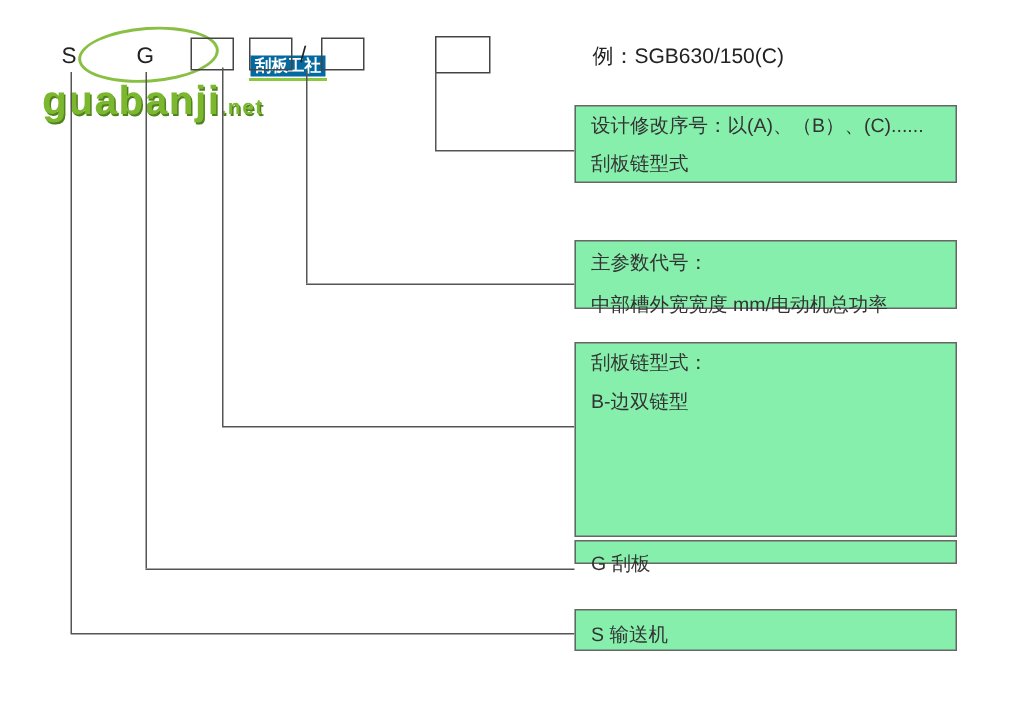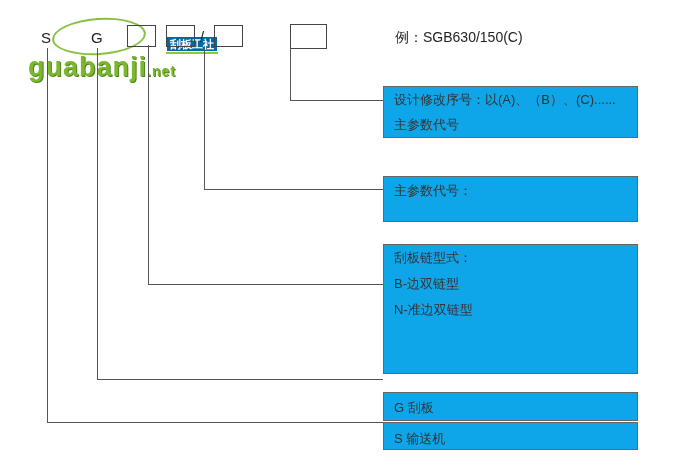--- a/index.html
+++ b/index.html
@@ -76,35 +76,34 @@
 
   
   .line { position: absolute; background: #555555; }
 
   
   .exp {
     position: absolute;
     left: 383px;
     width: 255px;
     border: 1px solid #666666;
-    background: #0ea5e9;
+    background: #86efac;
     font-size: 13px;
     color: #333333;
     box-sizing: border-box;
     padding: 0 10px;
-    margin-top: 16px;
   }
   .exp p { margin: 0; white-space: nowrap; }
   .exp-design     { top: 70px;  height: 52px;  }
   .exp-design p   { line-height: 25px; }
   .exp-mainparam  { top: 160px; height: 46px;  }
   .exp-mainparam p{ line-height: 28px; }
   .exp-chaintype  { top: 228px; height: 130px; }
   .exp-chaintype p{ line-height: 26px; }
-  .exp-g          { top: 376px; height: 29px;  }
+  .exp-g          { top: 360px; height: 16px;  }
   .exp-g p        { line-height: 30px; }
   .exp-s          { top: 406px; height: 28px;  }
   .exp-s p        { line-height: 31px; }
 </style>
 </head>
 <body>
 
 <div class="canvas">
 
   <div class="wm-ellipse"></div>
@@ -133,31 +132,31 @@
   <div class="line" style="left:148px; top:284px; width:235px; height:1px;"></div>
 
   <div class="line" style="left:97px; top:48px;  width:1px;   height:331px;"></div>
   <div class="line" style="left:97px; top:379px; width:286px; height:1px;"></div>
 
   <div class="line" style="left:47px; top:48px;  width:1px;   height:374px;"></div>
   <div class="line" style="left:47px; top:422px; width:336px; height:1px;"></div>
 
   <div class="exp exp-design">
     <p>设计修改序号：以(A)、（B）、(C)......</p>
-    <p>主参数代号</p>
+    <p>刮板链型式</p>
   </div>
 
   <div class="exp exp-mainparam">
     <p>主参数代号：</p>
+    <p>中部槽外宽宽度  mm/电动机总功率</p>
   </div>
 
   <div class="exp exp-chaintype">
     <p>刮板链型式：</p>
     <p>B-边双链型</p>
-    <p>N-准边双链型</p>
   </div>
 
   <div class="exp exp-g">
     <p>G 刮板</p>
   </div>
 
   <div class="exp exp-s">
     <p>S 输送机</p>
   </div>
 

